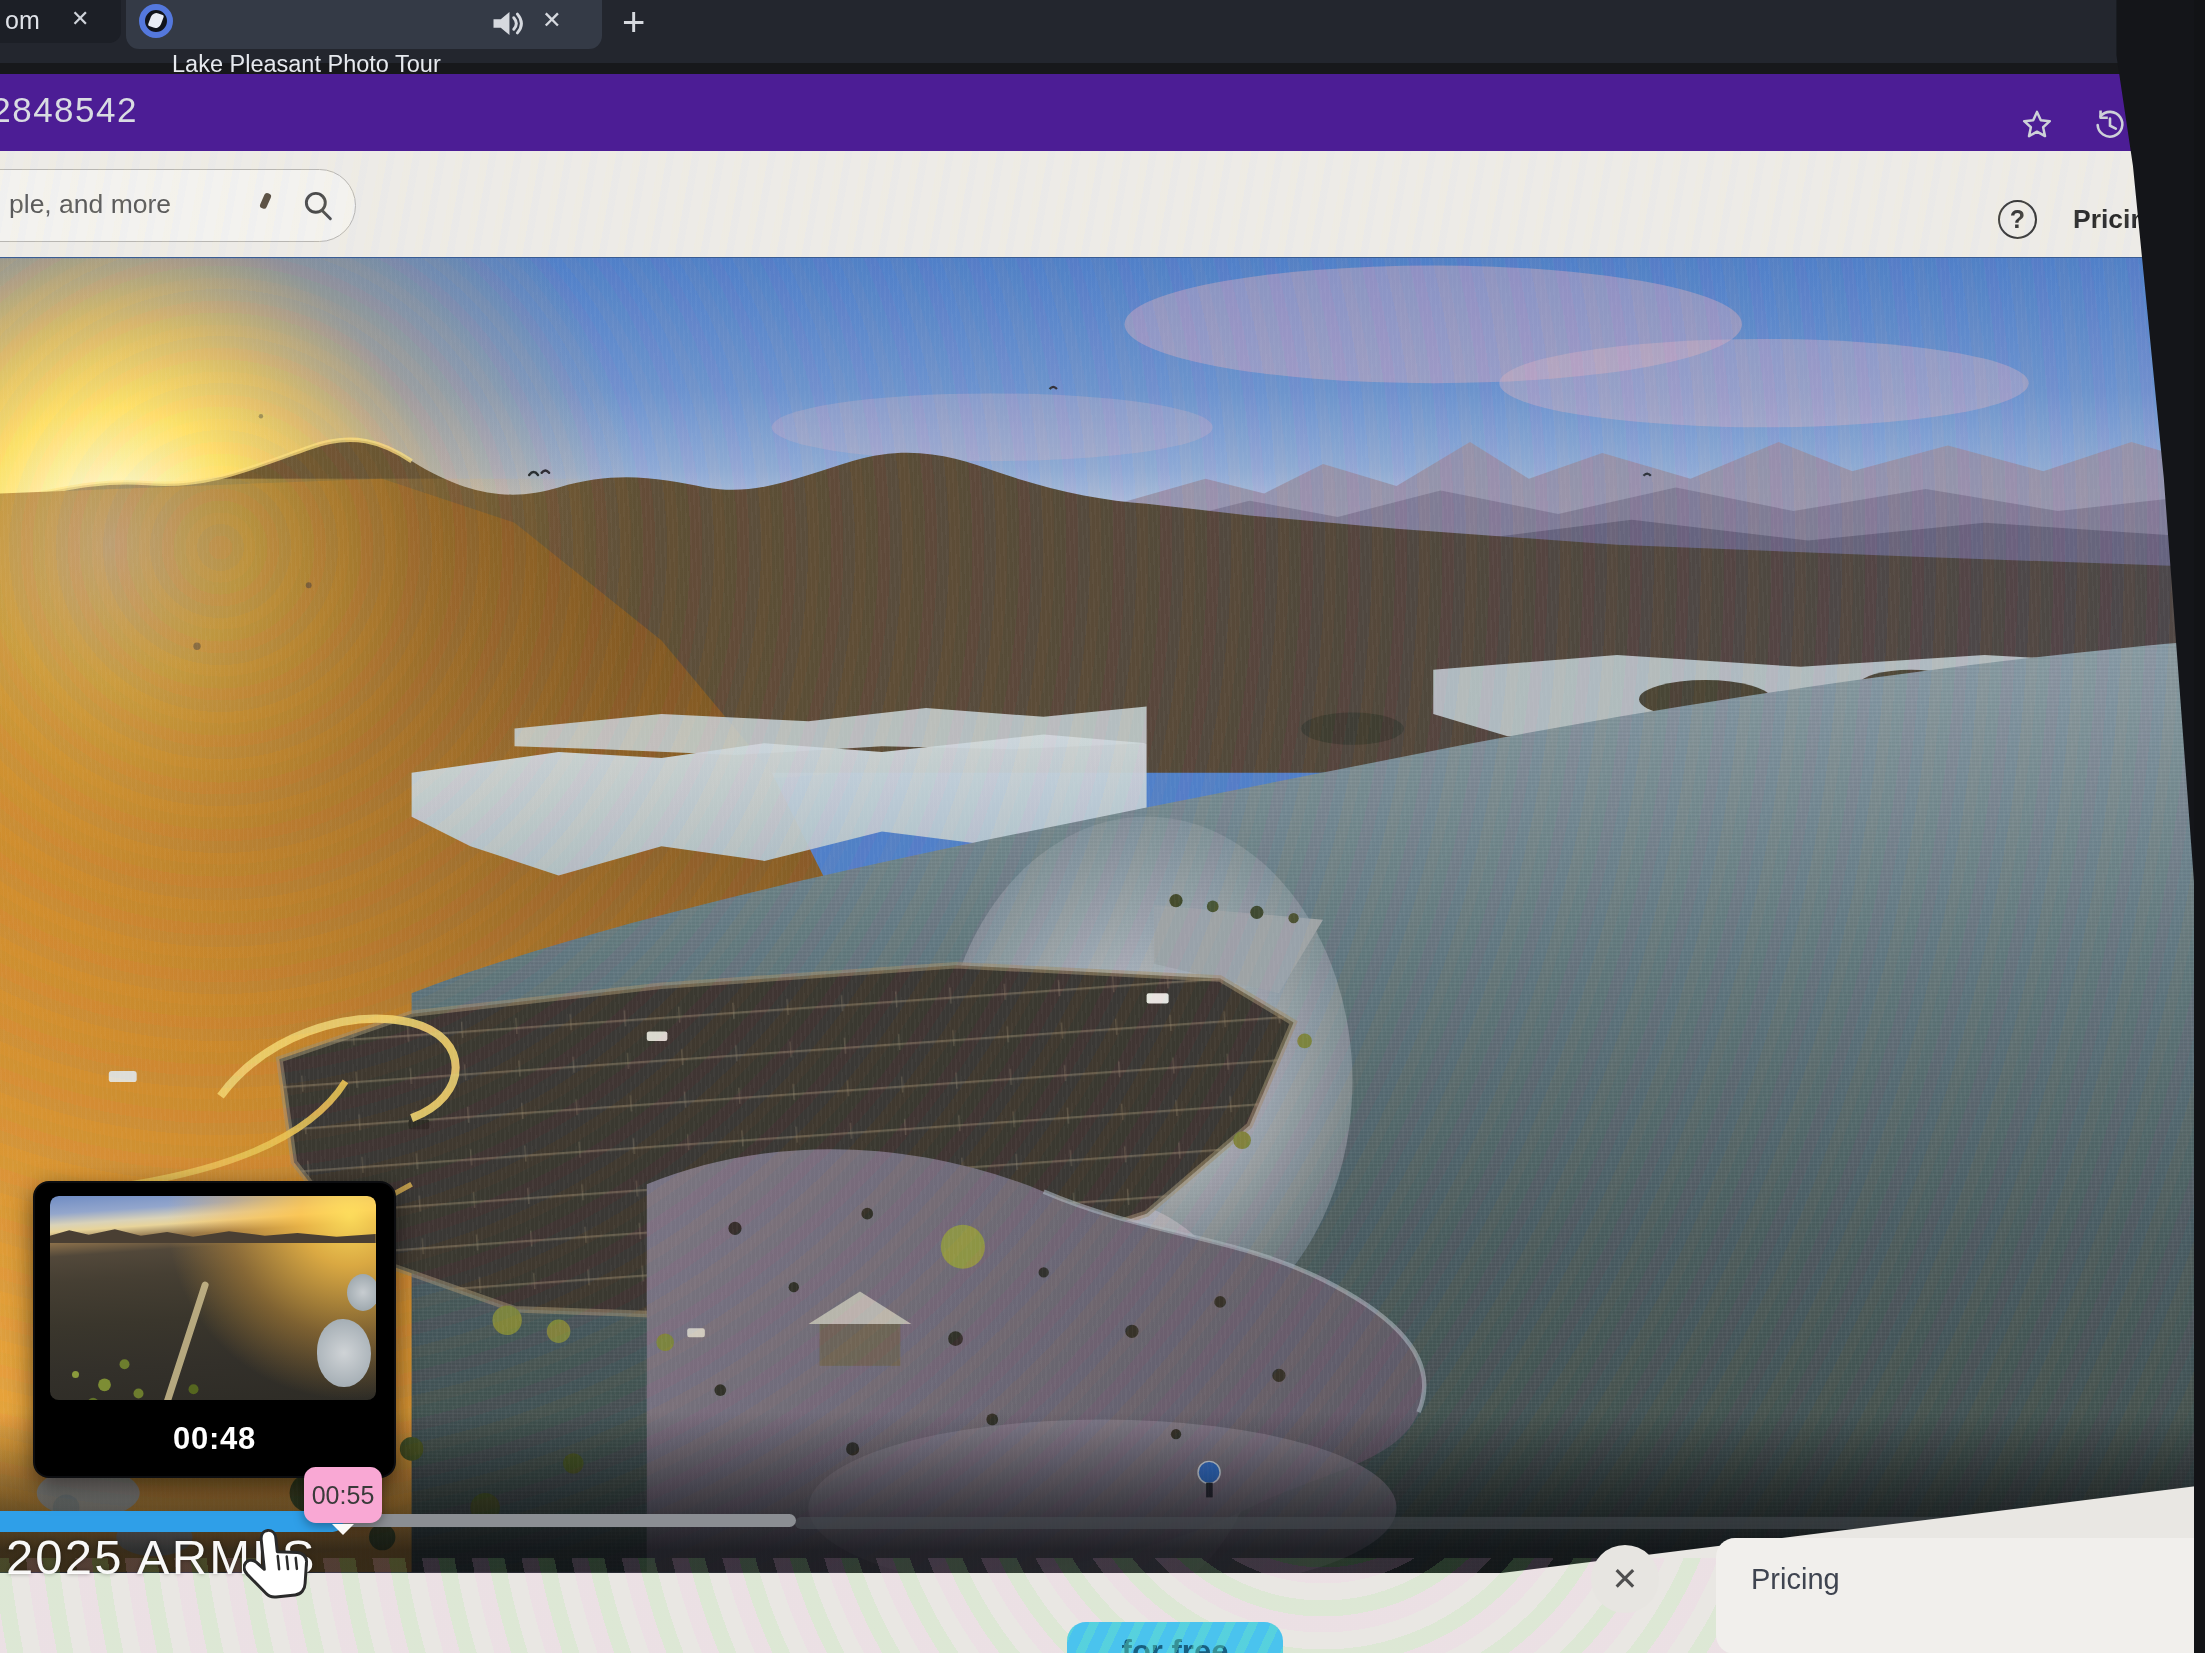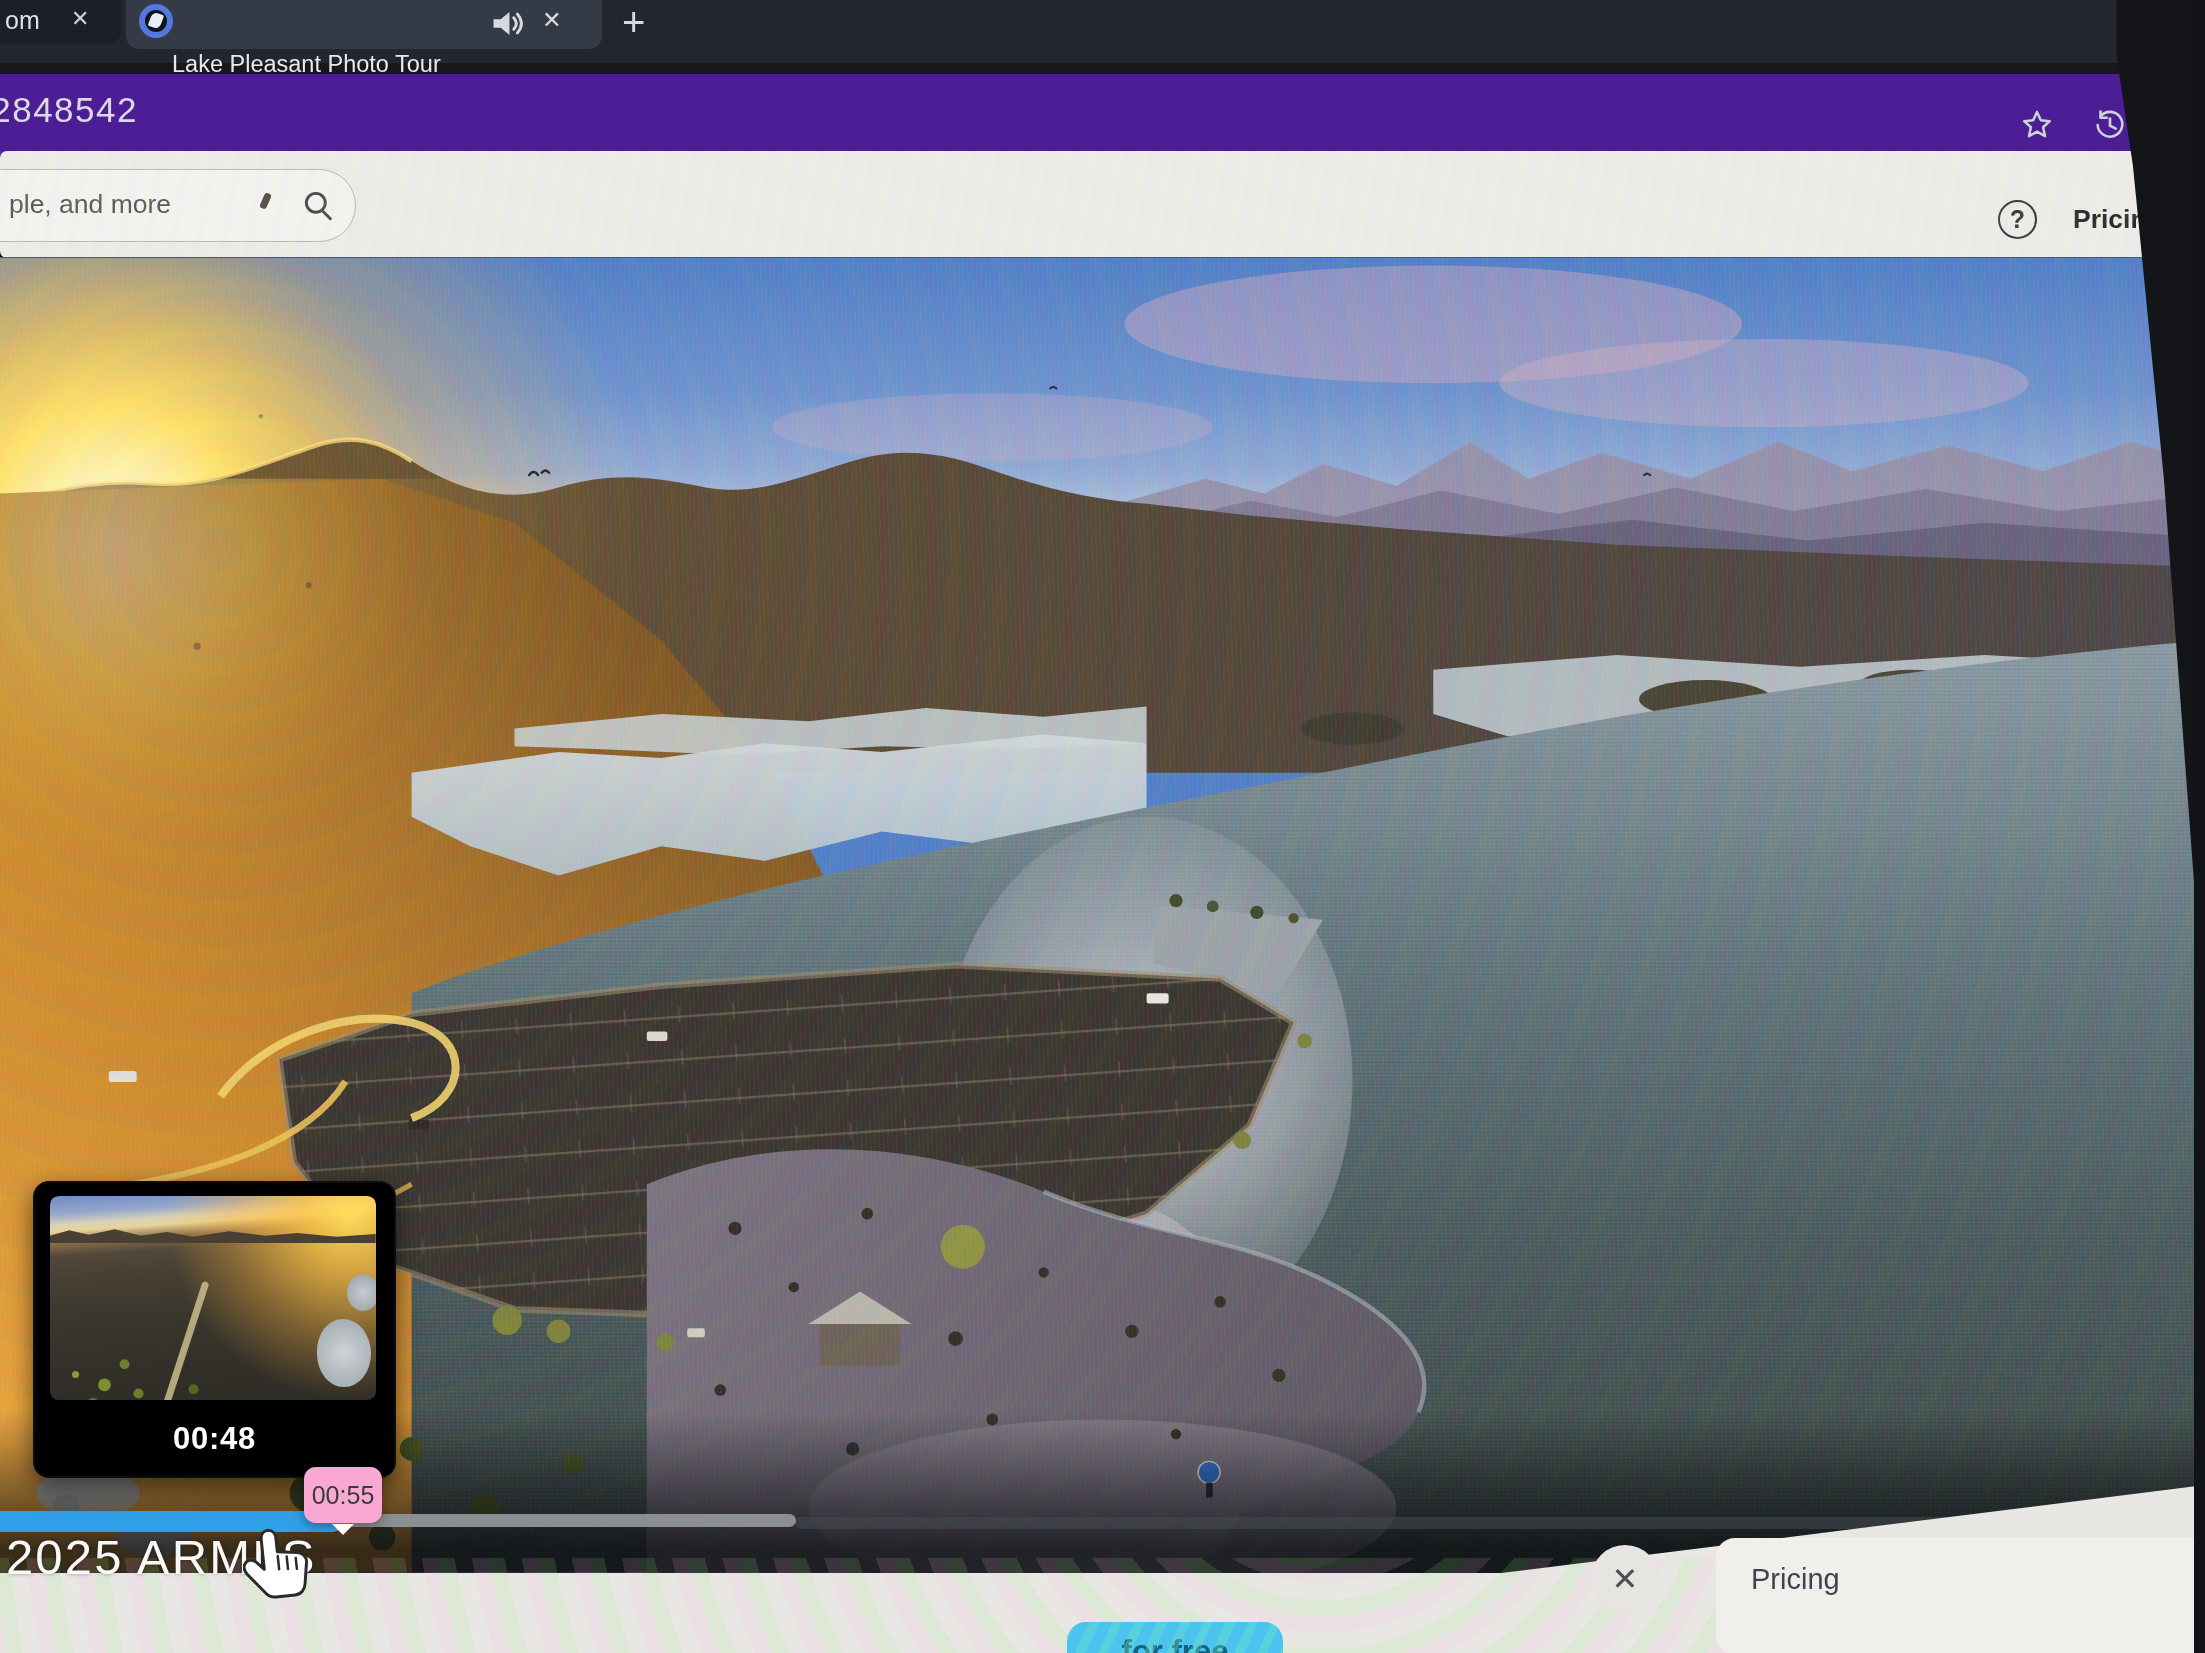--- a/index.html
+++ b/index.html
@@ -20,21 +20,21 @@
   .tab-title{position:absolute;left:46px;top:8.8px;width:294px;font-size:23.5px;color:#e6e9ee;
     white-space:nowrap;overflow:hidden;margin-top:42px;}
   .speaker{position:absolute;left:366px;top:8.8px;width:32px;height:29px;}
   .tab-active .x{position:absolute;left:416px;top:5.9px;font-size:23.5px;color:#d6d9df;}
   .new-tab{left:622px;top:0px;font-size:40px;color:#d6d9df;font-weight:300;}
   .toolbar{left:0;top:74px;width:2205px;height:92px;background:#4c1d95;}
   .url-text{position:absolute;left:-8.8px;top:16px;font-size:35px;color:#d9dce2;letter-spacing:1.5px;}
   .tool-ic{position:absolute;top:35px;width:32px;height:32px;}
   .ic-star{left:2021px;}.ic-history{left:2094px;}.ic-panel{left:2148px;}
   
-  .site-header{left:0;top:151px;width:2205px;height:107px;background:#edebe7;border-radius:7px;}
+  .site-header{left:0;top:151px;width:2205px;height:107px;background:#edebe7;}
   .site-header::after{content:"";position:absolute;inset:0;opacity:.45;pointer-events:none;
     background:repeating-linear-gradient(100deg,rgba(255,240,180,.14) 0 7.4px,
       rgba(180,200,255,.10) 7.4px 14.7px,rgba(255,255,255,0) 14.7px 25px);}
   .search-box{position:absolute;left:-37px;top:17.6px;width:391px;height:71px;
     border:1.5px solid #b8b6b2;border-radius:37px;background:rgba(255,255,255,.35);}
   .search-box input{position:absolute;left:43px;top:0;width:250px;height:68px;border:none;
     background:transparent;outline:none;font-size:26.5px;color:#555;
     font-family:"Liberation Sans",sans-serif;}
   .search-box input::placeholder{color:#5a5a5a;opacity:1;}
   .search-ic{position:absolute;right:20.6px;top:19px;width:32px;height:32px;}

